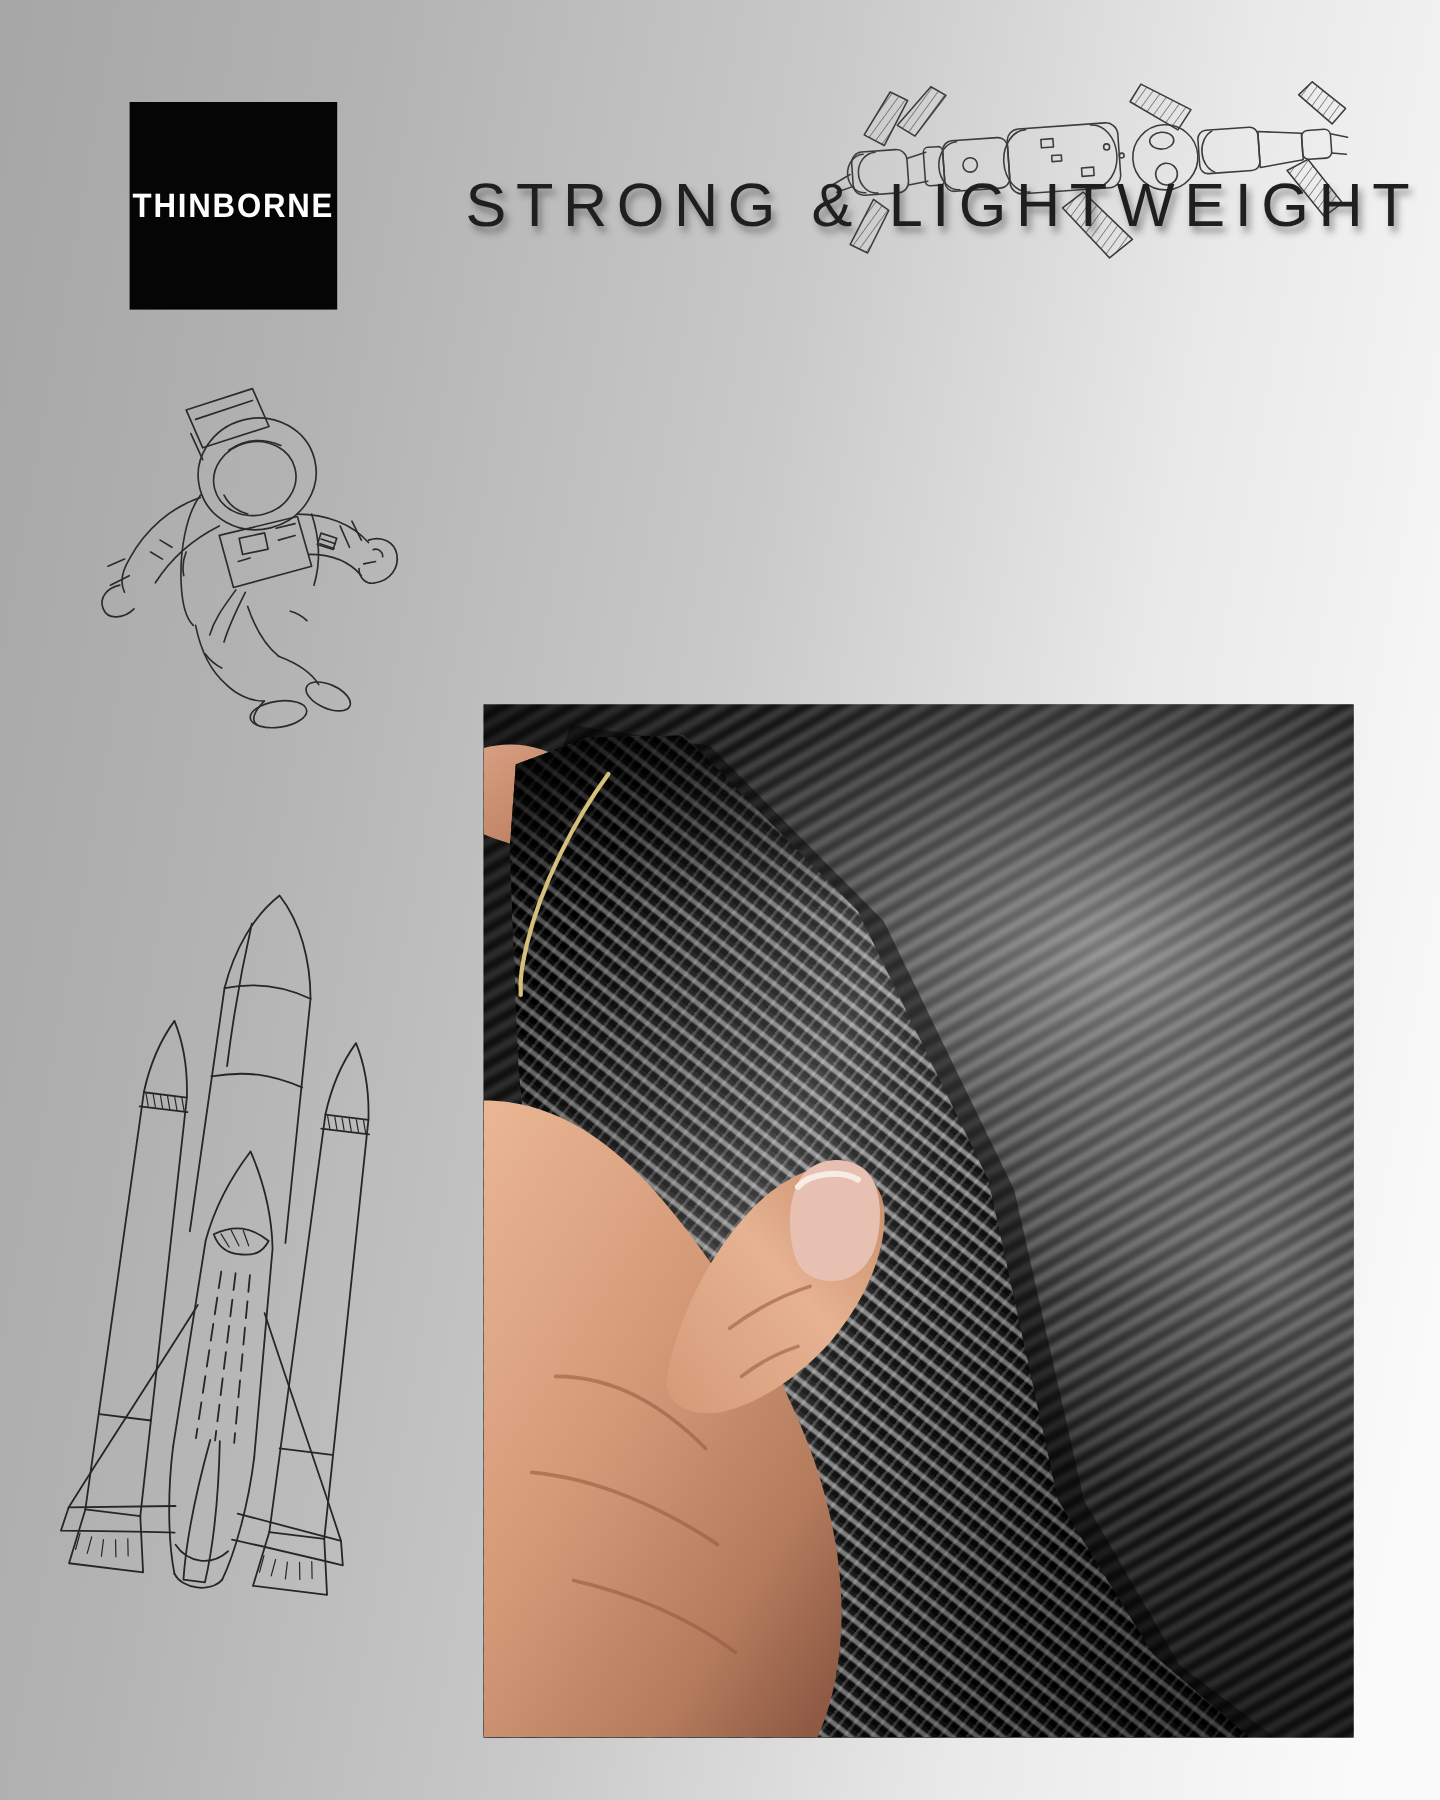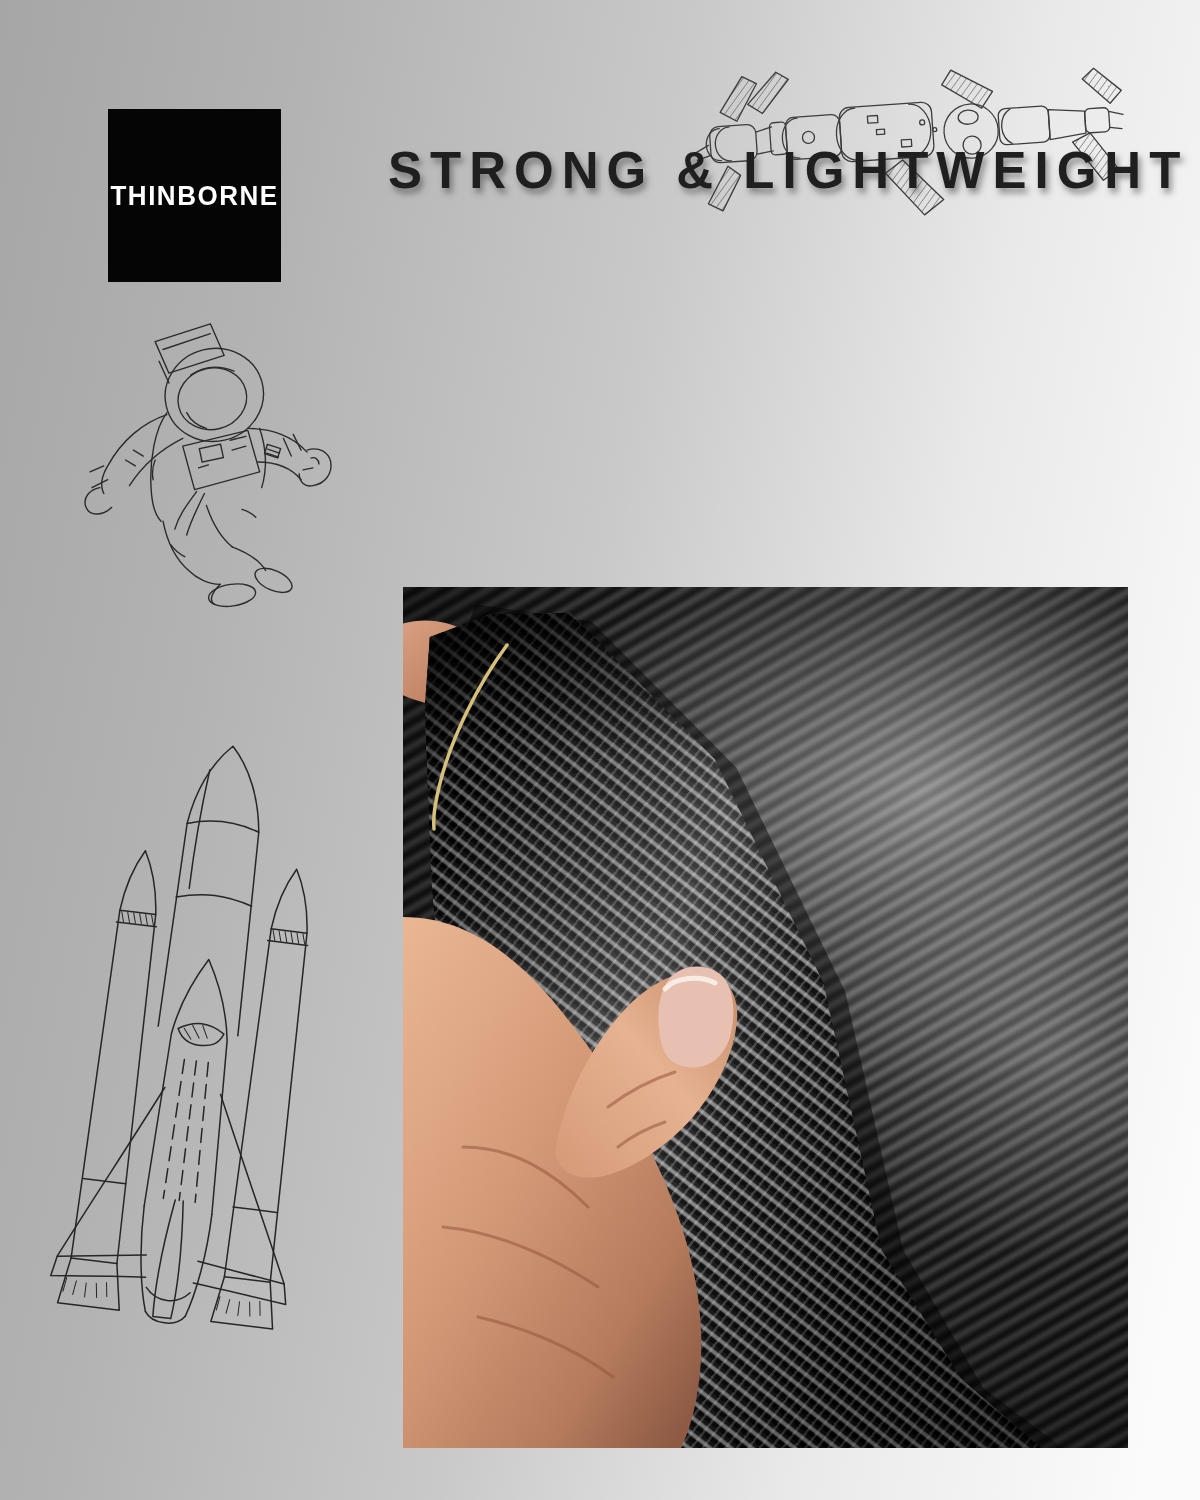--- a/index.html
+++ b/index.html
@@ -1,26 +1,26 @@
 <!DOCTYPE html>
 <html><head>
 <meta charset="utf-8">
 <style>
   html,body{margin:0;padding:0;}
   body{width:1200px;height:1500px;font-family:"Liberation Sans",sans-serif;}
   .canvas{position:relative;width:1200px;height:1500px;overflow:hidden;
     background:linear-gradient(100deg,#a6a6a6 0%,#b3b3b3 22%,#c9c9c9 48%,#e9e9e9 72%,#fbfbfb 96%);}
   
   .logo{position:absolute;left:108px;top:85px;width:173px;height:173px;background:#050505;
-    display:flex;align-items:center;justify-content:center;margin-top:24px;}
+    display:flex;align-items:center;justify-content:center;}
   .logo span{color:#ffffff;font-weight:700;font-size:26px;letter-spacing:1.5px;
     font-family:"Liberation Sans",sans-serif;transform:scaleY(1.08);}
   
   .title{position:absolute;left:388px;top:134px;width:734px;height:74px;line-height:74px;
-    text-align:center;white-space:nowrap;font-size:51px;font-weight:700;color:#1f1f1f;
+    text-align:center;white-space:nowrap;font-size:51px;font-weight:400;color:#1f1f1f;
     letter-spacing:8px;z-index:3;text-shadow:3px 5px 6px rgba(50,50,50,0.5);}
   
   .para{position:absolute;left:402px;top:258px;width:722px;font-size:31px;line-height:1.45;
     color:#1d1d1d;text-align:justify;text-justify:inter-word;z-index:2;}
   
   .ill{position:absolute;z-index:1;}
   .station{left:672px;top:52px;width:472px;height:168px;}
   .astronaut{left:62px;top:312px;width:276px;height:296px;}
   .shuttle{left:22px;top:730px;width:346px;height:692px;}
   

